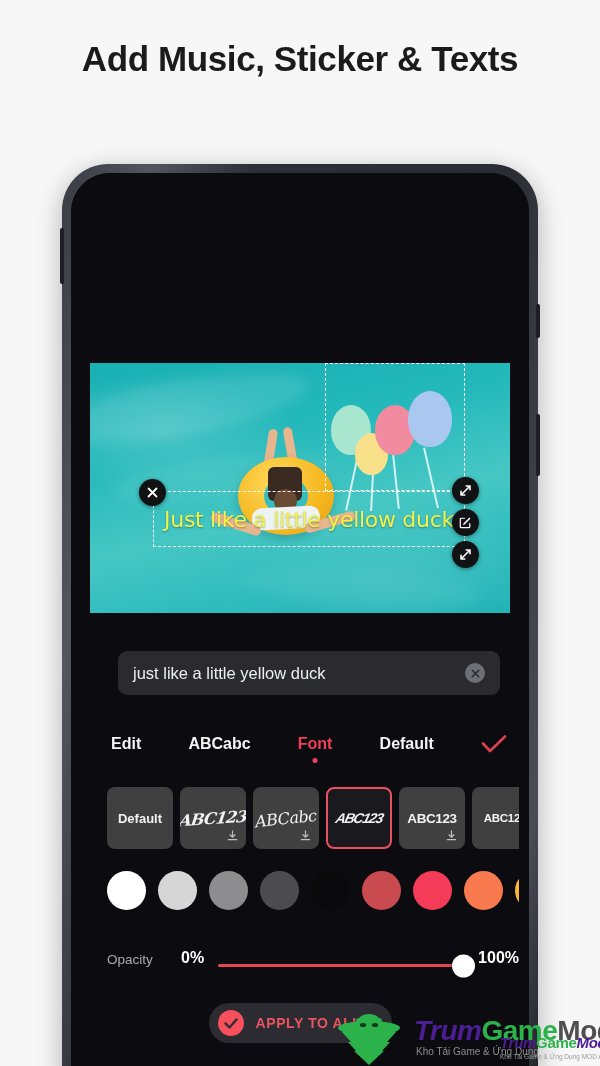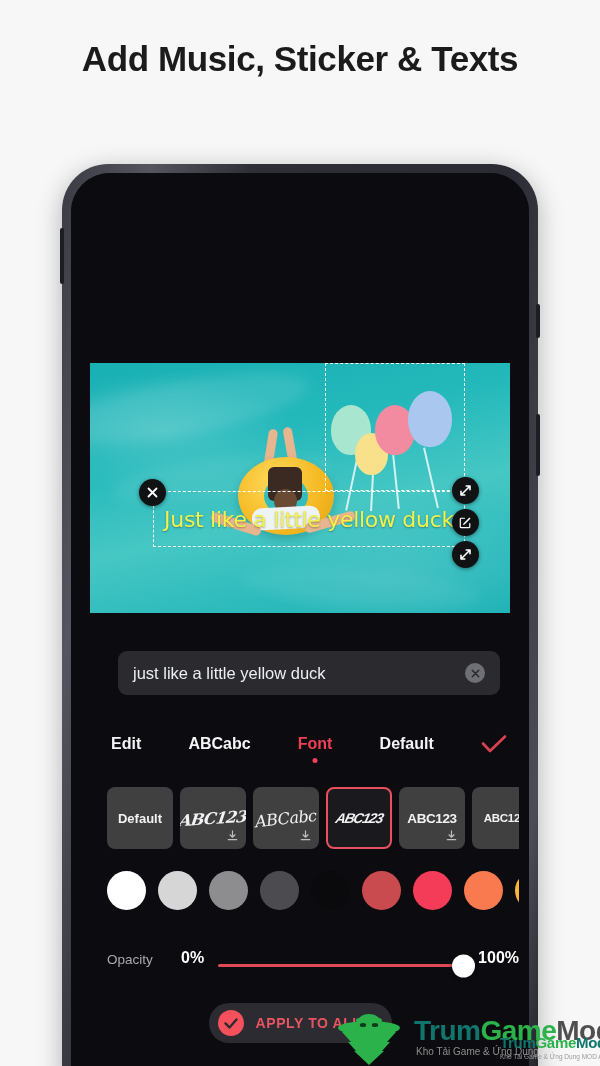--- a/index.html
+++ b/index.html
@@ -214,21 +214,21 @@
   .apply-ic{
     width:26px;height:26px;border-radius:50%;background:#f5505c;
     display:flex;align-items:center;justify-content:center;flex:none;
   }
   .apply-lbl{color:#e8545f;font-size:14px;font-weight:bold;letter-spacing:.6px;}
 
   
   .wm{position:absolute;left:330px;top:1012px;width:270px;height:54px;pointer-events:none;}
   .wm-logo{position:absolute;left:0;top:2px;}
   .wm-txt{position:absolute;left:84px;top:3px;font-size:28px;font-weight:bold;letter-spacing:-.5px;}
-  .wm-t1{color:#0f766e;}
+  .wm-t1{color:#4c1d95;font-style:italic;}
   .wm-t2{color:#2bb24a;}
   .wm-t3{color:#4f4f4f;}
   .wm-sub{position:absolute;left:86px;top:34px;color:#8e8e8e;font-size:10px;white-space:nowrap;}
   .wm2{position:absolute;left:170px;top:22px;}
   .wm2-txt{font-size:15px;font-weight:bold;letter-spacing:-.3px;}
   .wm2-sub{color:#9a9a9a;font-size:6.5px;margin-top:1px;white-space:nowrap;}
 </style>
 </head>
 <body>
 

